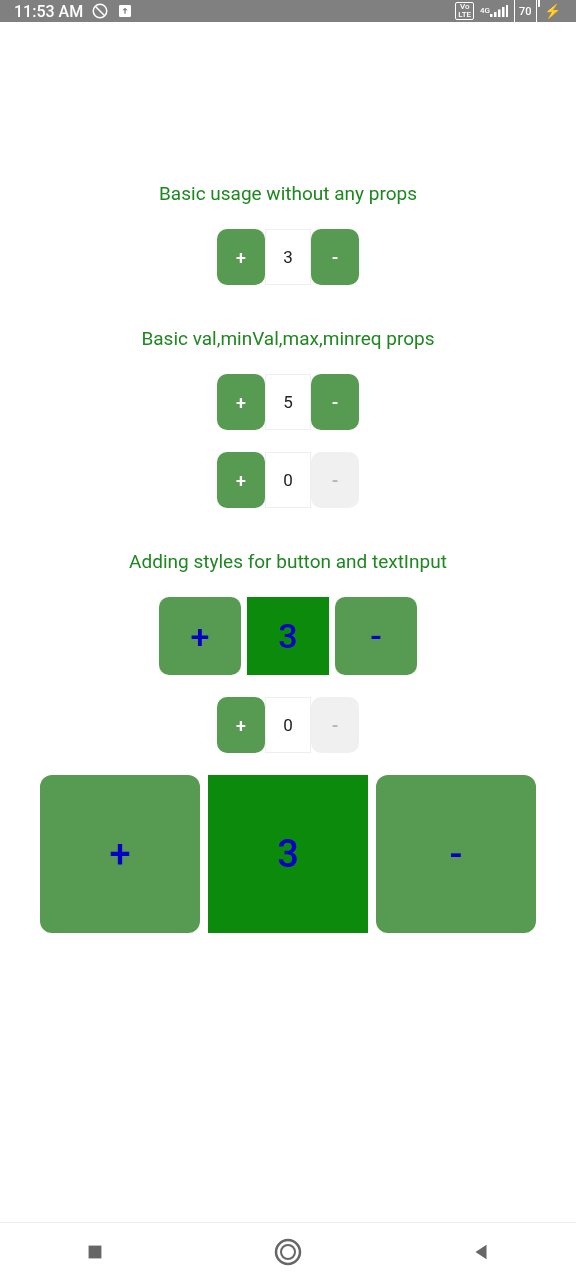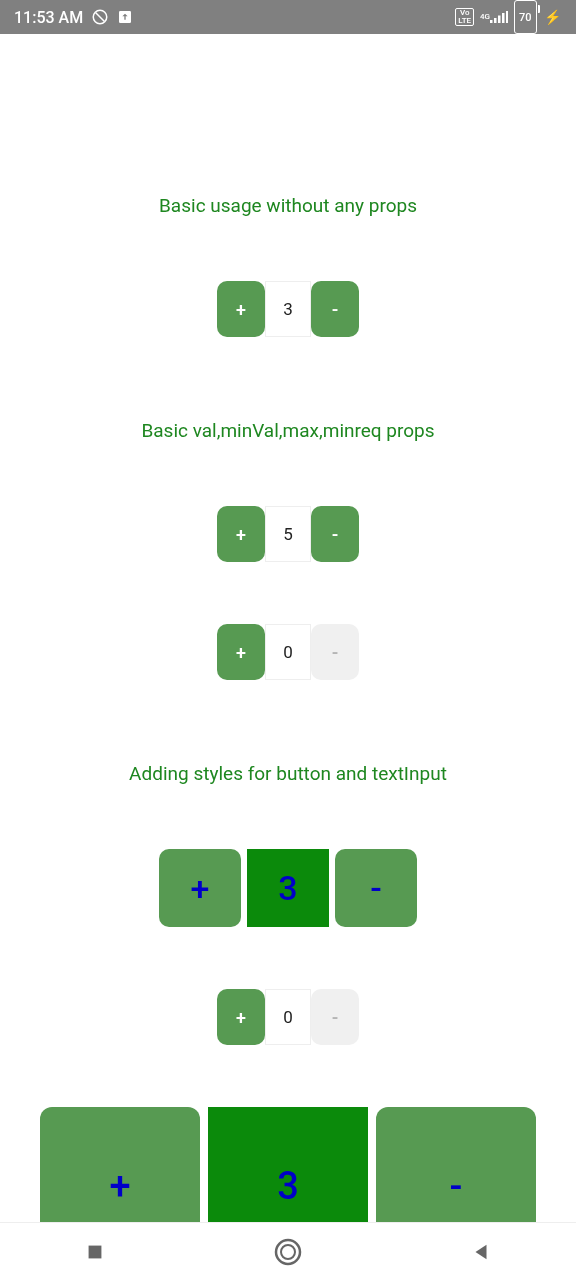--- a/index.html
+++ b/index.html
@@ -5,21 +5,21 @@
   * { box-sizing: border-box; margin: 0; padding: 0; }
   html, body { width: 576px; height: 1280px; }
   body {
     font-family: -apple-system, Roboto, "Helvetica Neue", Arial, sans-serif;
     background: #ffffff;
     overflow: hidden;
   }
 
   
   .status-bar {
-    height: 34px;
+    height: 22px;
     background: #808080;
     color: #fff;
     display: flex;
     align-items: center;
     justify-content: space-between;
     padding: 0 14px;
     font-size: 16px;
     font-weight: 500;
   }
   .status-left { display: flex; align-items: center; gap: 8px; }
@@ -31,21 +31,21 @@
     position:relative;
   }
   .battery-box::after{
     content:""; position:absolute; right:-4px; top:4px; width:2px; height:8px; background:#fff; border-radius:0 1px 1px 0;
   }
   .bolt { font-size:14px; margin-left:2px; }
 
   
   .content {
     padding-top: 140px;
-    display:flex; flex-direction:column; align-items:center;gap:40px;
+    display:flex; flex-direction:column; align-items:center;
   }
   .section-title {
     color: #1e8720;
     font-size: 19px;
     font-weight: 400;
     text-align: center;
     margin: 20px 0 24px;
     padding: 0 6px;
   }
 

